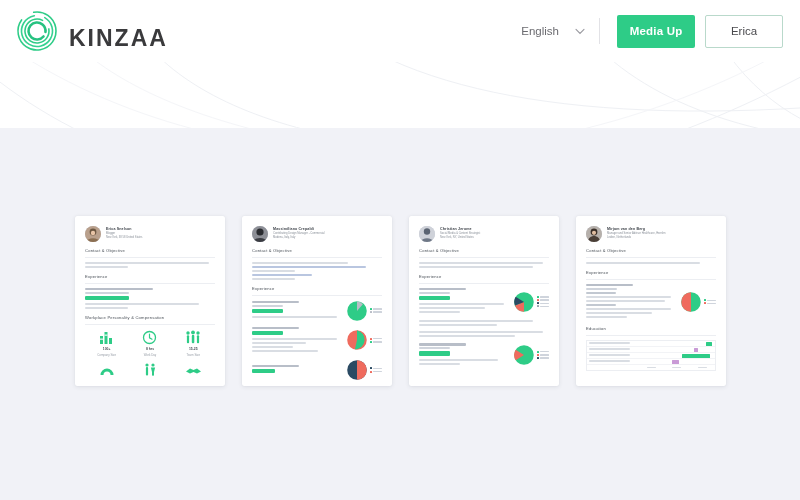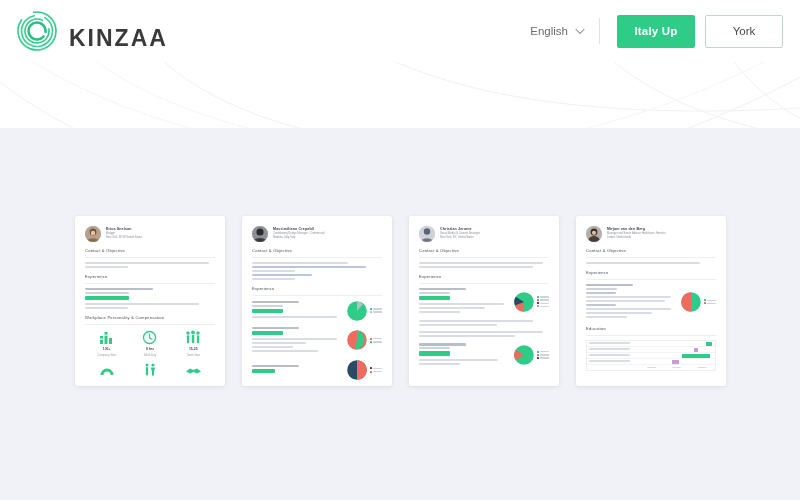--- a/index.html
+++ b/index.html
@@ -26,21 +26,21 @@
     margin-left: 11px;
     font-size: 23px; font-weight: bold;
     letter-spacing: 2.0px;
     color: #3a3a3c;
   }
   .header-right {
     margin-left: auto; margin-right: 17px;
     display: flex; align-items: center; gap: 0;
   }
   .lang-select {
-    display: flex; align-items: center; gap: 7px;
+    display: flex; align-items: center; gap: 16px;
     font-size: 11.5px; color: #6b6b70;
     padding: 0 14px 0 0;
     cursor: pointer;
     border-right: 1px solid #e2e2e6;
     height: 26px;
   }
   .chev { display: block; }
   .btn-signup {
     margin-left: 17px;
     background: #2ecc87;
@@ -186,22 +186,22 @@
 
     <div class="lang-select">
       <span>English</span>
       <span class="chev">
         <svg width="10" height="7" viewBox="0 0 10 7">
             <path d="M1 1.4 L5 5.4 L9 1.4" fill="none" stroke="#9a9aa0" stroke-width="1.1" stroke-linecap="round"></path>
           </svg>
       </span>
     </div>
 
-    <button class="btn-signup">Italy Up</button>
-    <button class="btn-login">York</button>
+    <button class="btn-signup">Media Up</button>
+    <button class="btn-login">Erica</button>
   </div>
 </div>
 
 <div class="hero">
   <span>
     <svg width="800" height="180" viewBox="0 0 800 180">
       <g fill="none" stroke="#eef0f4" stroke-width="1">
         <path d="M-20 60 C 180 230, 520 230, 830 55"></path>
         <path d="M120 -10 C 150 90, 320 170, 640 140"></path>
         <path d="M300 -10 C 380 80, 560 120, 830 100"></path>

